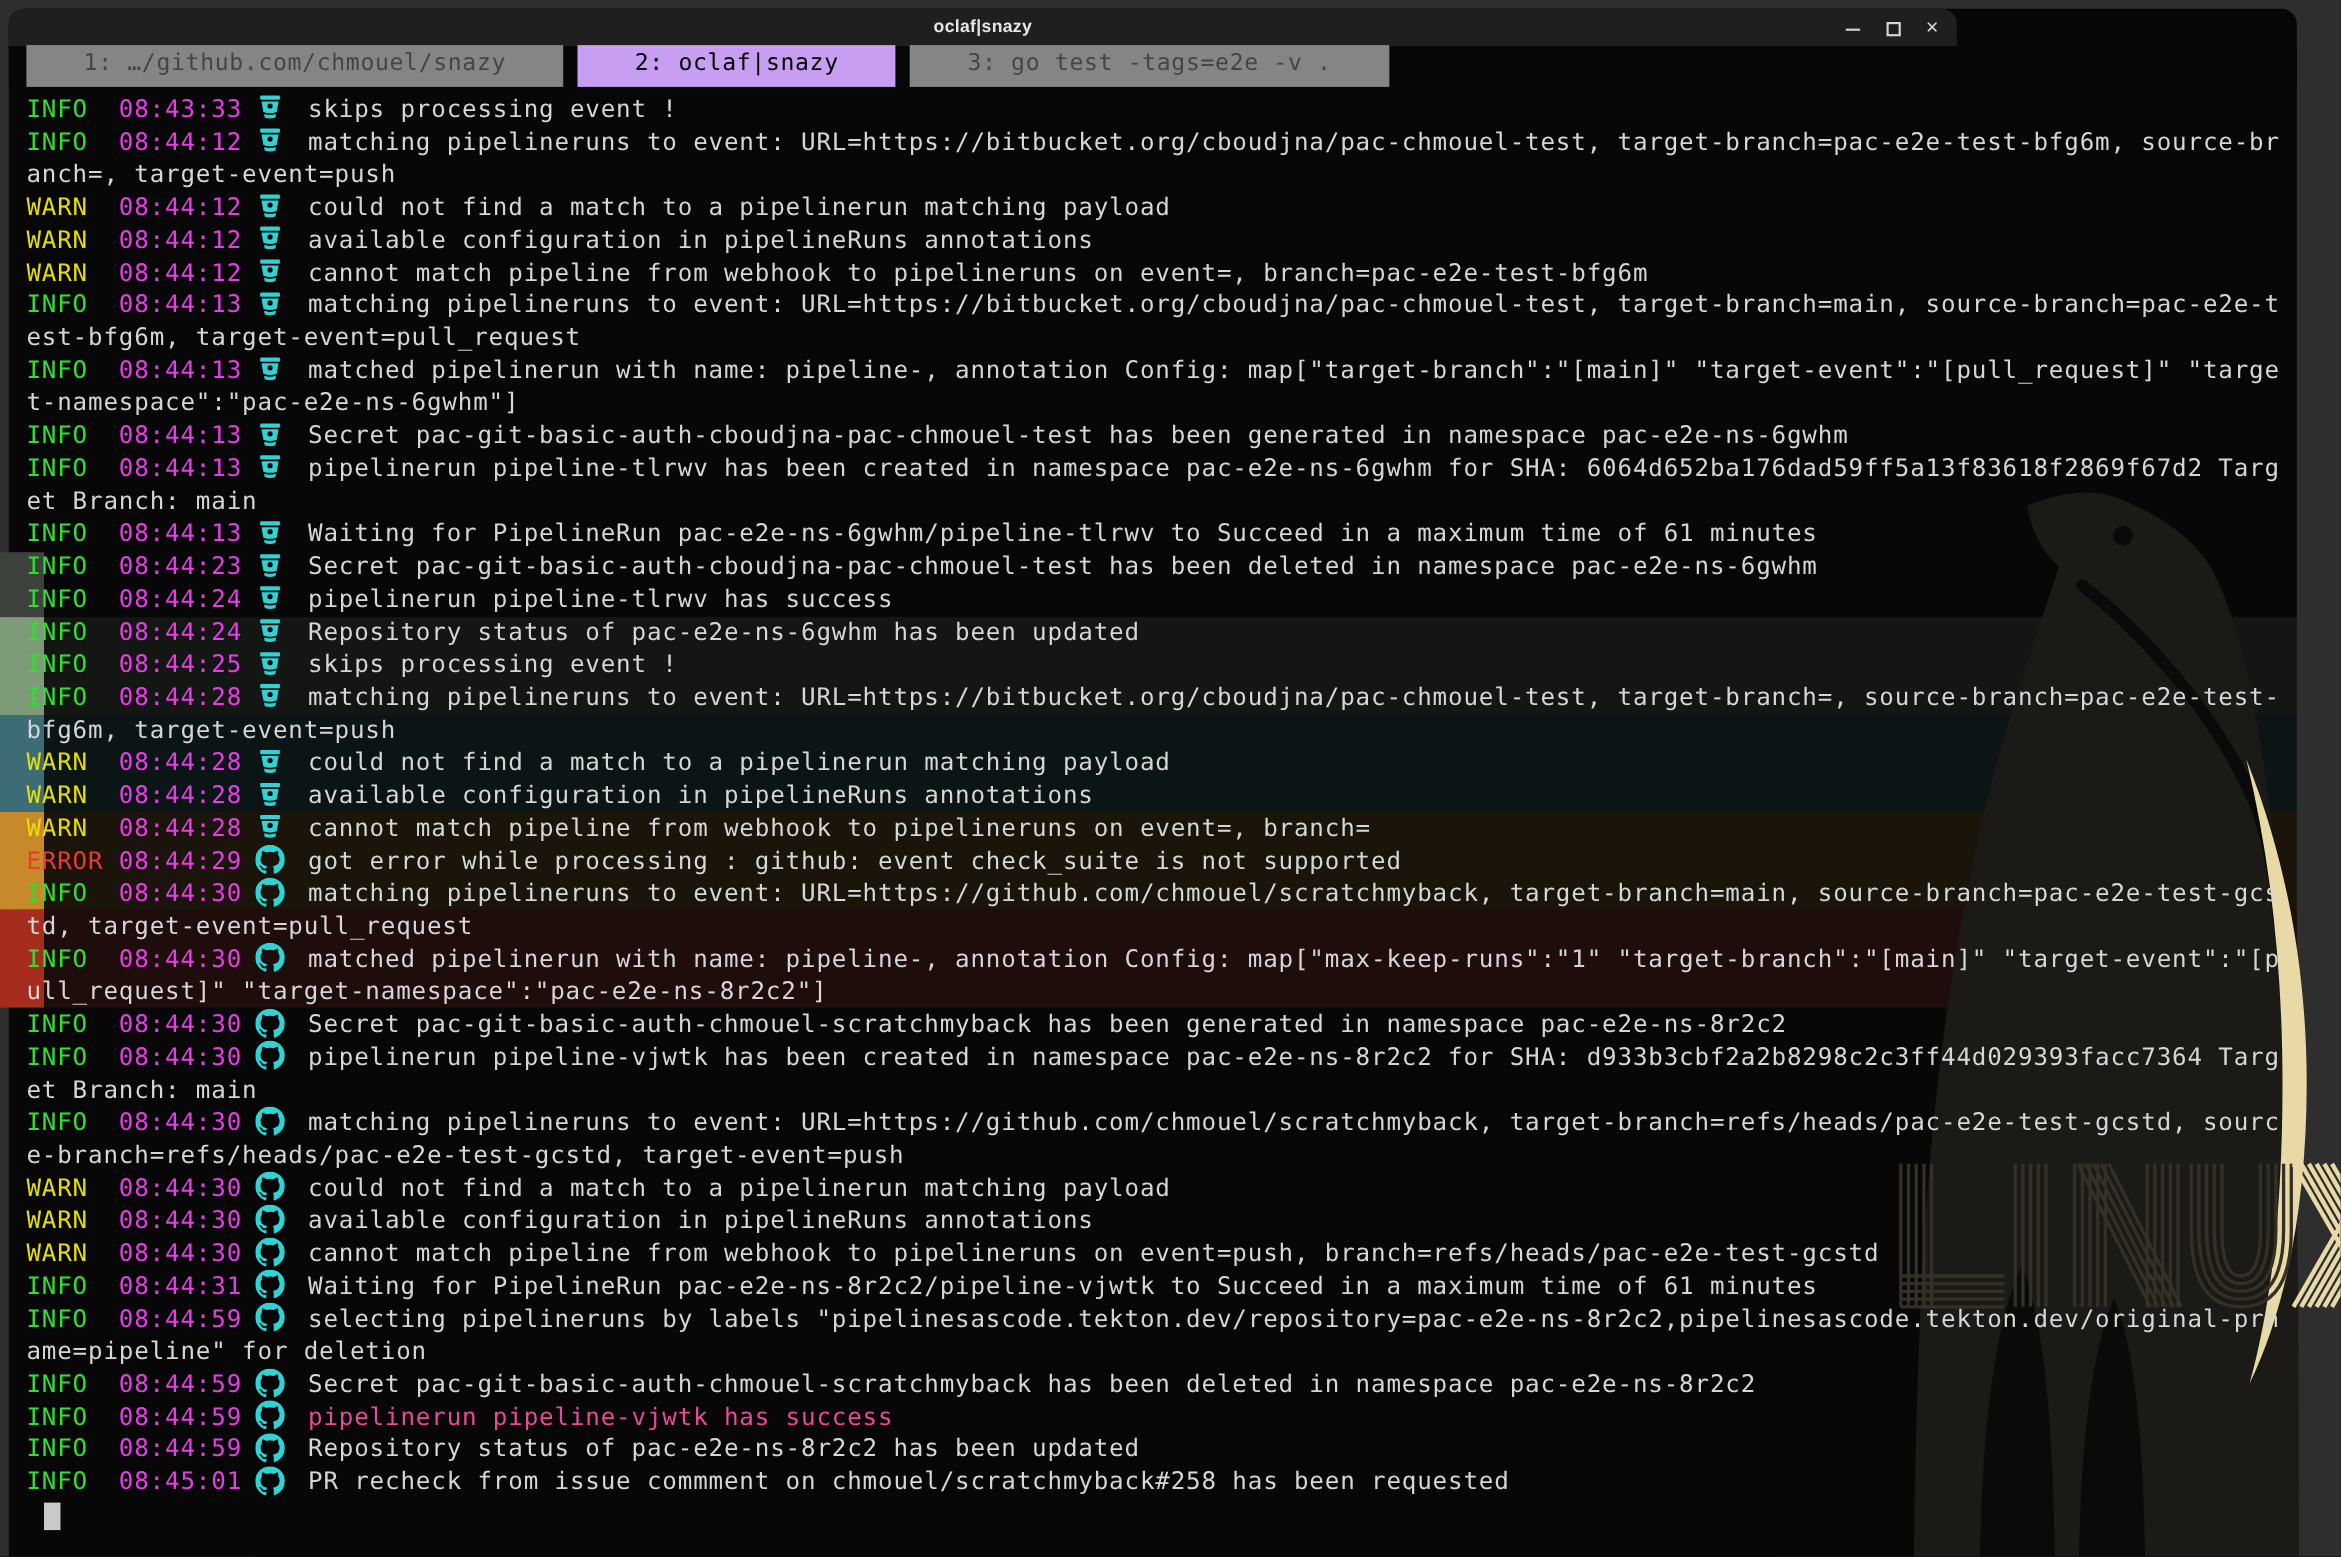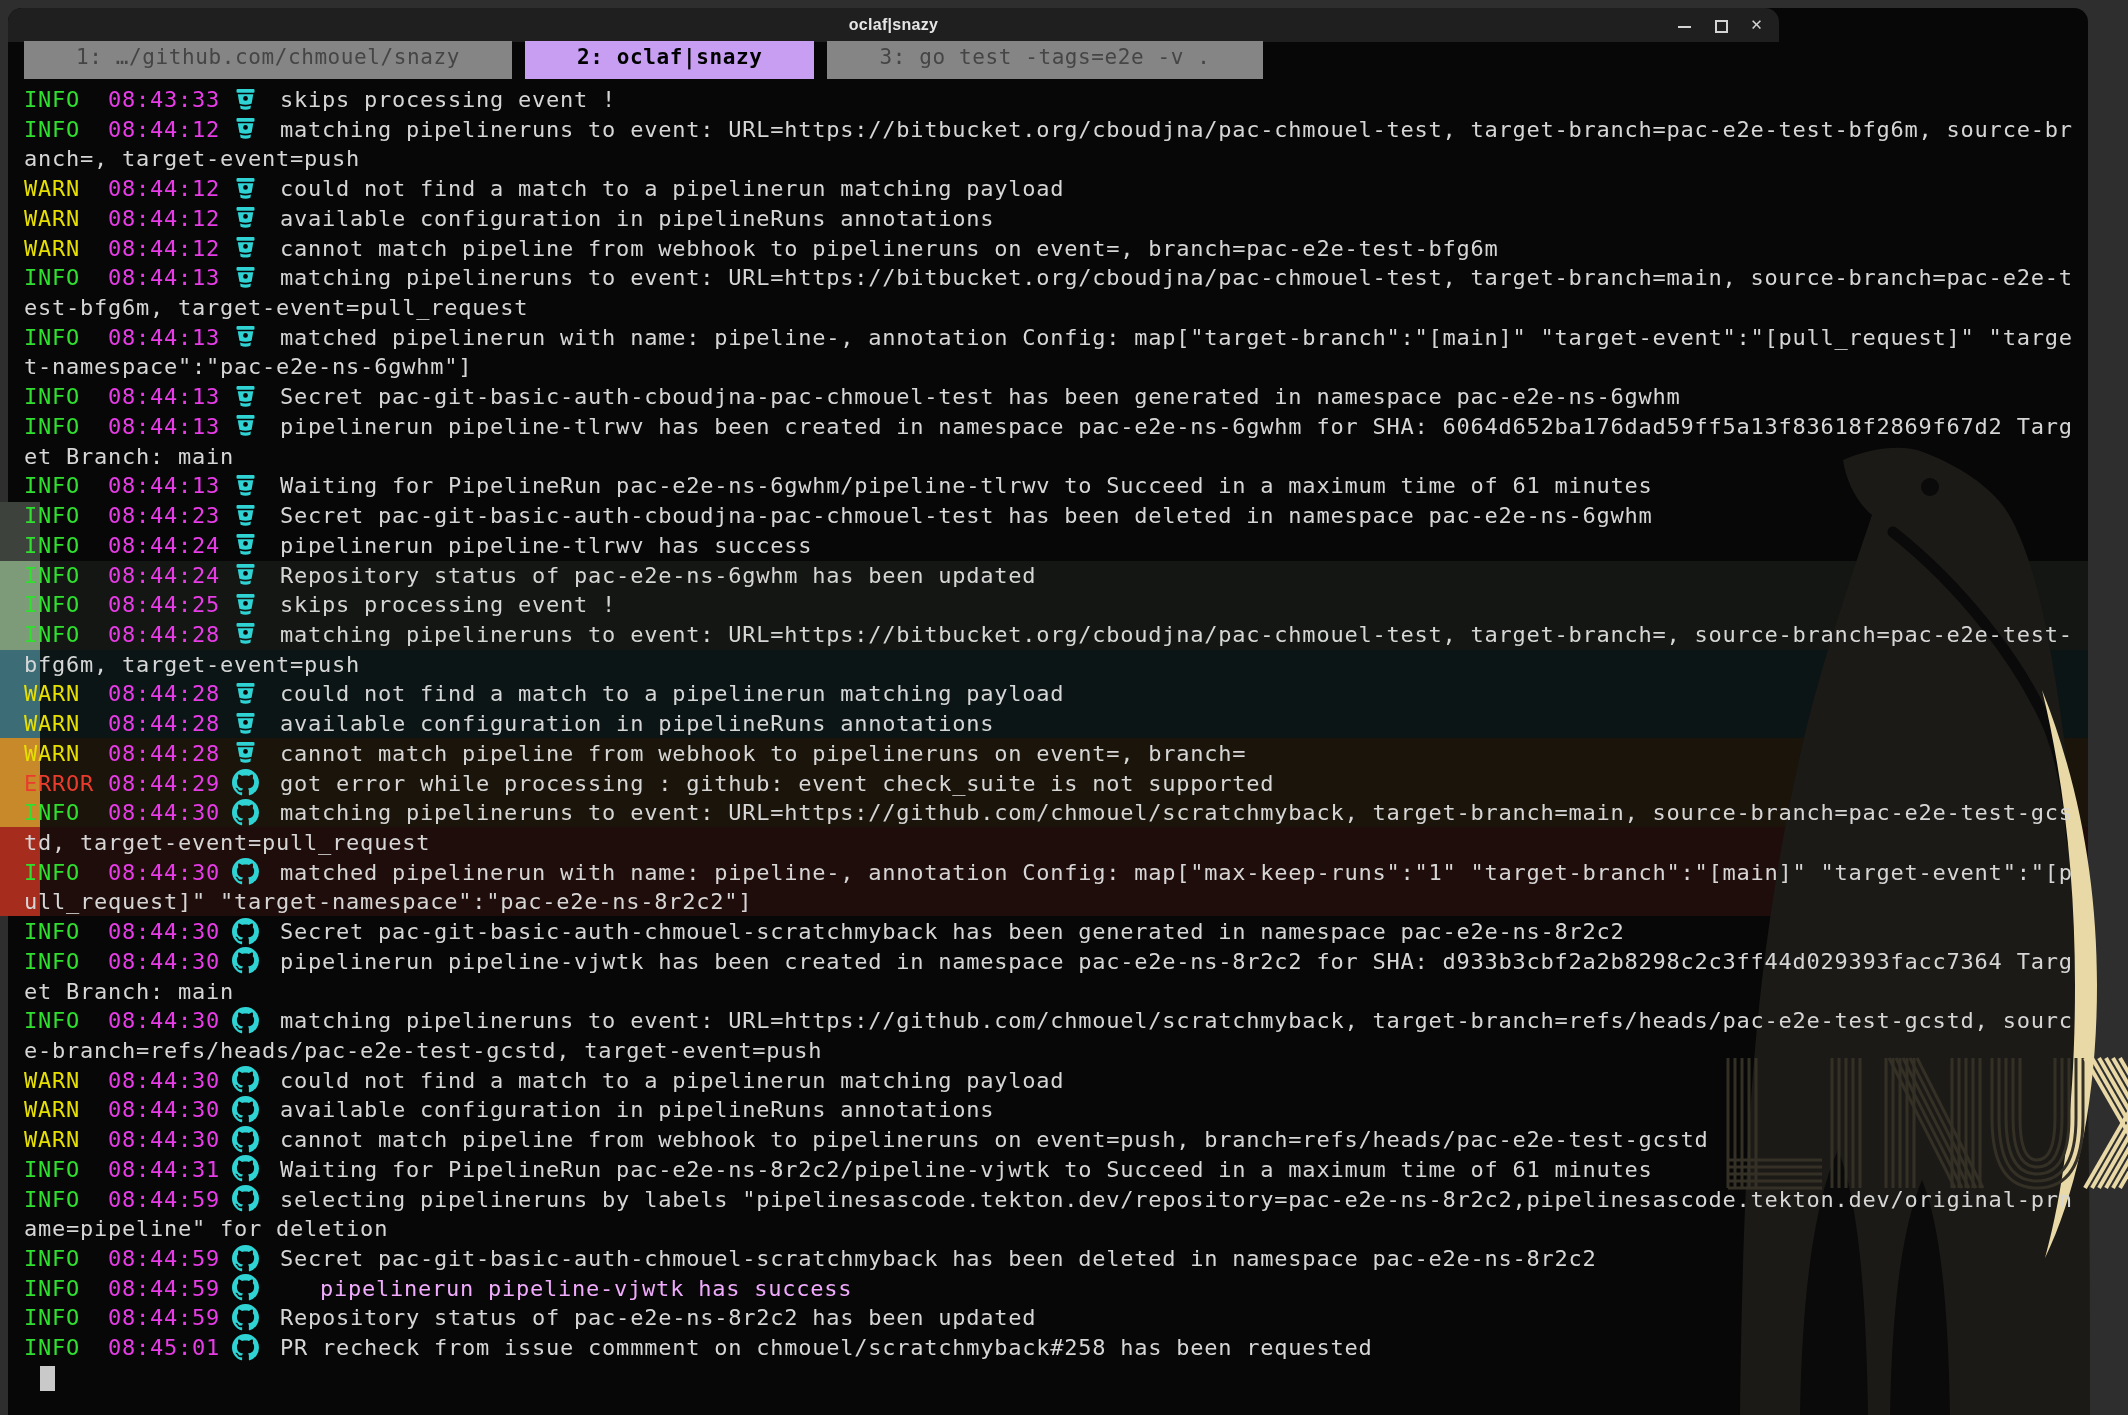--- a/index.html
+++ b/index.html
@@ -27,21 +27,21 @@
   .ctl-max::after{content:"";position:absolute;left:1px;top:1px;width:9px;height:9px;border:2px solid #d4d4d4;}
   .ctl-close{color:#d4d4d4;font-size:15px;line-height:13px;text-align:center;font-family:"DejaVu Sans",sans-serif;}
   .tabbar{
     position:absolute;left:8px;top:42px;width:2080px;height:36px;
     background:#070707;z-index:6;display:flex;align-items:center;padding-left:16px;box-sizing:border-box;
   }
   .tab{
     height:38px;line-height:32px;margin-right:13px;padding:0 52px;
     font-size:21px;white-space:pre;letter-spacing:.6px;
   }
-  .tab.active{font-weight:bold;}
+  .tab.active{font-weight:normal;}
   .wallpaper{position:absolute;left:0;top:0;z-index:2;pointer-events:none;}
   .term{
     position:absolute;left:8px;top:78px;width:2080px;height:1337px;
     overflow:hidden;z-index:3;
   }
   .rows{margin-top:7px;padding-left:16px;}
   .row{height:29.72px;line-height:29.72px;white-space:pre;font-size:22px;letter-spacing:.76px;color:#d6d6d6;}
   .lvl{display:inline-block;width:84px;}
   .time{display:inline-block;width:112px;}
   .icn{display:inline-block;width:60px;vertical-align:middle;margin-top:-4px;padding-left:12px;box-sizing:border-box;}
@@ -252,21 +252,21 @@
           </svg></span><span style="color: rgb(214, 214, 214);">Waiting for PipelineRun pac-e2e-ns-8r2c2/pipeline-vjwtk to Succeed in a maximum time of 61 minutes</span></div>
       <div class="row"><span class="lvl" style="color: rgb(47, 224, 47);">INFO</span><span class="time" style="color: rgb(232, 60, 232);">08:44:59</span><span class="icn"><svg style="fill: rgb(47, 211, 211);">
             <use href="#ic-github"></use>
           </svg></span><span style="color: rgb(214, 214, 214);">selecting pipelineruns by labels "pipelinesascode.tekton.dev/repository=pac-e2e-ns-8r2c2,pipelinesascode.tekton.dev/original-prn</span></div>
       <div class="row">ame=pipeline" for deletion</div>
       <div class="row"><span class="lvl" style="color: rgb(47, 224, 47);">INFO</span><span class="time" style="color: rgb(232, 60, 232);">08:44:59</span><span class="icn"><svg style="fill: rgb(47, 211, 211);">
             <use href="#ic-github"></use>
           </svg></span><span style="color: rgb(214, 214, 214);">Secret pac-git-basic-auth-chmouel-scratchmyback has been deleted in namespace pac-e2e-ns-8r2c2</span></div>
       <div class="row"><span class="lvl" style="color: rgb(47, 224, 47);">INFO</span><span class="time" style="color: rgb(232, 60, 232);">08:44:59</span><span class="icn"><svg style="fill: rgb(47, 211, 211);">
             <use href="#ic-github"></use>
-          </svg></span><span style="color: #f0abfc; margin-left: 40px;">pipelinerun pipeline-vjwtk has success</span></div>
+          </svg></span><span style="color: #ec4899;">pipelinerun pipeline-vjwtk has success</span></div>
       <div class="row"><span class="lvl" style="color: rgb(47, 224, 47);">INFO</span><span class="time" style="color: rgb(232, 60, 232);">08:44:59</span><span class="icn"><svg style="fill: rgb(47, 211, 211);">
             <use href="#ic-github"></use>
           </svg></span><span style="color: rgb(214, 214, 214);">Repository status of pac-e2e-ns-8r2c2 has been updated</span></div>
       <div class="row"><span class="lvl" style="color: rgb(47, 224, 47);">INFO</span><span class="time" style="color: rgb(232, 60, 232); text-align: right;">08:45:01</span><span class="icn"><svg style="fill: rgb(47, 211, 211);">
             <use href="#ic-github"></use>
           </svg></span><span style="color: rgb(214, 214, 214);">PR recheck from issue commment on chmouel/scratchmyback#258 has been requested</span></div>
       <div class="cursor" style="background: rgb(201, 201, 201);"></div>
     </div>
 </div>
 

